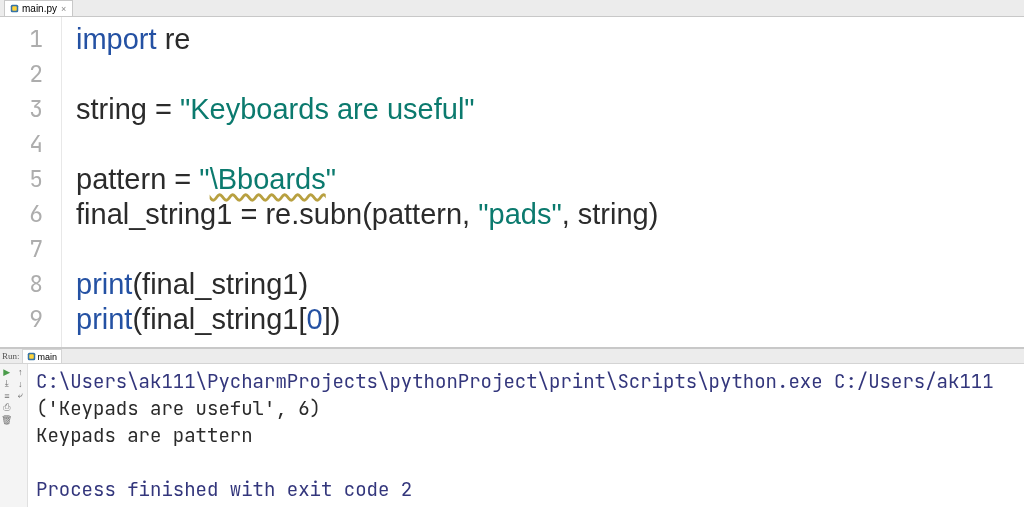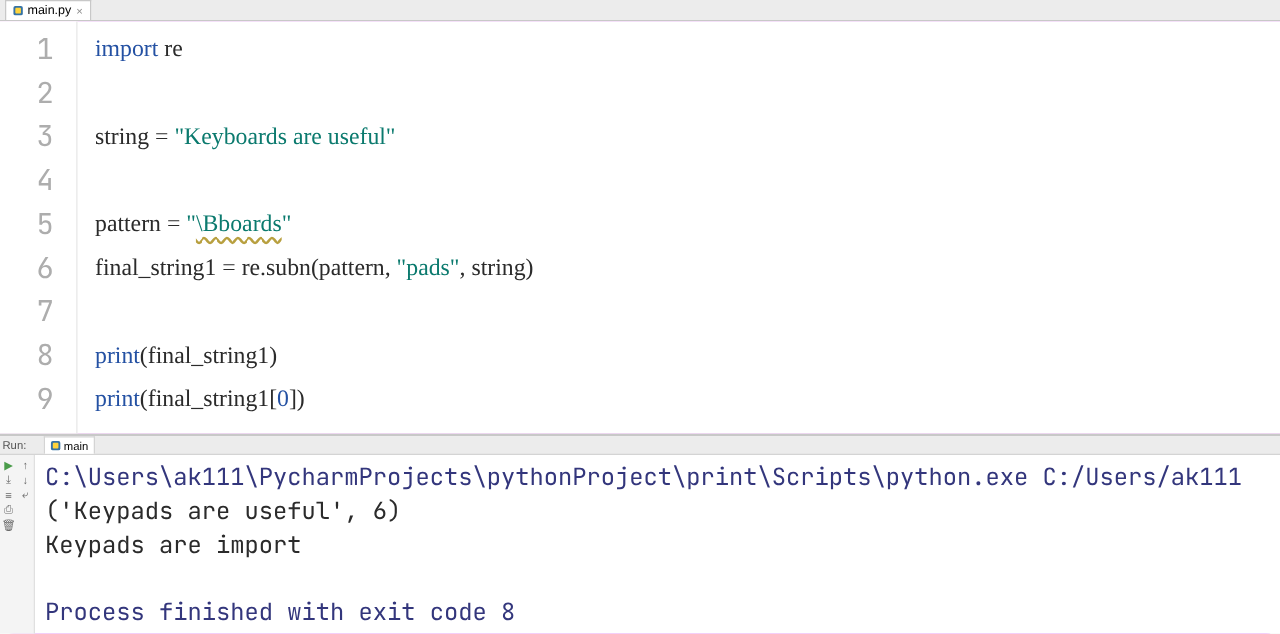--- a/index.html
+++ b/index.html
@@ -8,21 +8,21 @@
       font-size: 12px;
       background: #f0f0f0;
       overflow: hidden;
       width: 1024px;
       height: 507px;
     }
     .ide-container {
       display: flex;
       flex-direction: column;
       height: 100%;
-      background: #d946ef;
+      background: #a16207;
       border-radius: 11px;
     }
     
     .editor-tabs {
       height: 17px;
       background: #ececec;
       border-bottom: 1px solid #c8c8c8;
       display: flex;
       align-items: center;
       font-size: 10px;
@@ -66,22 +66,22 @@
       font-family: "JetBrains Mono", Consolas, monospace;
       font-size: 23px;
       color: #adadad;
       line-height: 35px;
       user-select: none;
     }
     .code-area {
       flex: 1;
       padding-top: 5px;
       padding-left: 14px;
-      font-family: Liberation Serif, serif;
-      font-size: 19px;
+      font-family: Liberation Sans, sans-serif;
+      font-size: 29px;
       line-height: 35px;
       color: #2b2b2b;
       white-space: pre;
       overflow: hidden;
     }
     .kw { color: #2451a3; }
     .kw-import { color: #2451a3; }
     .str { color: #0b7a6e; font-weight: 500; }
     .str-escape-warn { color: #0b7a6e; text-decoration: underline wavy #b8a040; text-underline-offset: 4px; }
     .num { color: #2451a3; }
@@ -95,27 +95,27 @@
     }
     .run-header {
       display: flex;
       align-items: center;
       height: 15px;
       background: #ececec;
       border-bottom: 1px solid #d4d4d4;
       font-size: 9px;
       padding-left: 2px;
     }
-    .run-label { color: #555; }
+    .run-label { color: #555; font-family: Liberation Serif, serif; }
     .run-config-tab {
       display: flex;
       align-items: center;
       gap: 2px;
       padding: 0 4px;
-      margin-left: 14px;
+      margin-left: 2px;
       background: #fff;
       border: 1px solid #d4d4d4;
       border-bottom: none;
       height: 14px;
     }
     .run-body {
       display: flex;
       flex: 1;
     }
     .run-toolbar {
@@ -221,19 +221,19 @@
           <span class="tool-btn">⎙</span>
           <span class="tool-btn"></span>
         </div>
         <div class="tool-row">
           <span class="tool-btn">🗑</span>
           <span class="tool-btn"></span>
         </div>
       </div>
       <div class="console-output"><span class="console-path">C:\Users\ak111\PycharmProjects\pythonProject\print\Scripts\python.exe C:/Users/ak111</span>
 <span>('Keypads are useful', 6)</span>
-<span>Keypads are import</span>
+<span>Keypads are pattern</span>
 <span></span>
-<span class="console-exit">Process finished with exit code 8</span></div>
+<span class="console-exit">Process finished with exit code 2</span></div>
     </div>
   </div>
 
 </div>
 
 </body></html>

